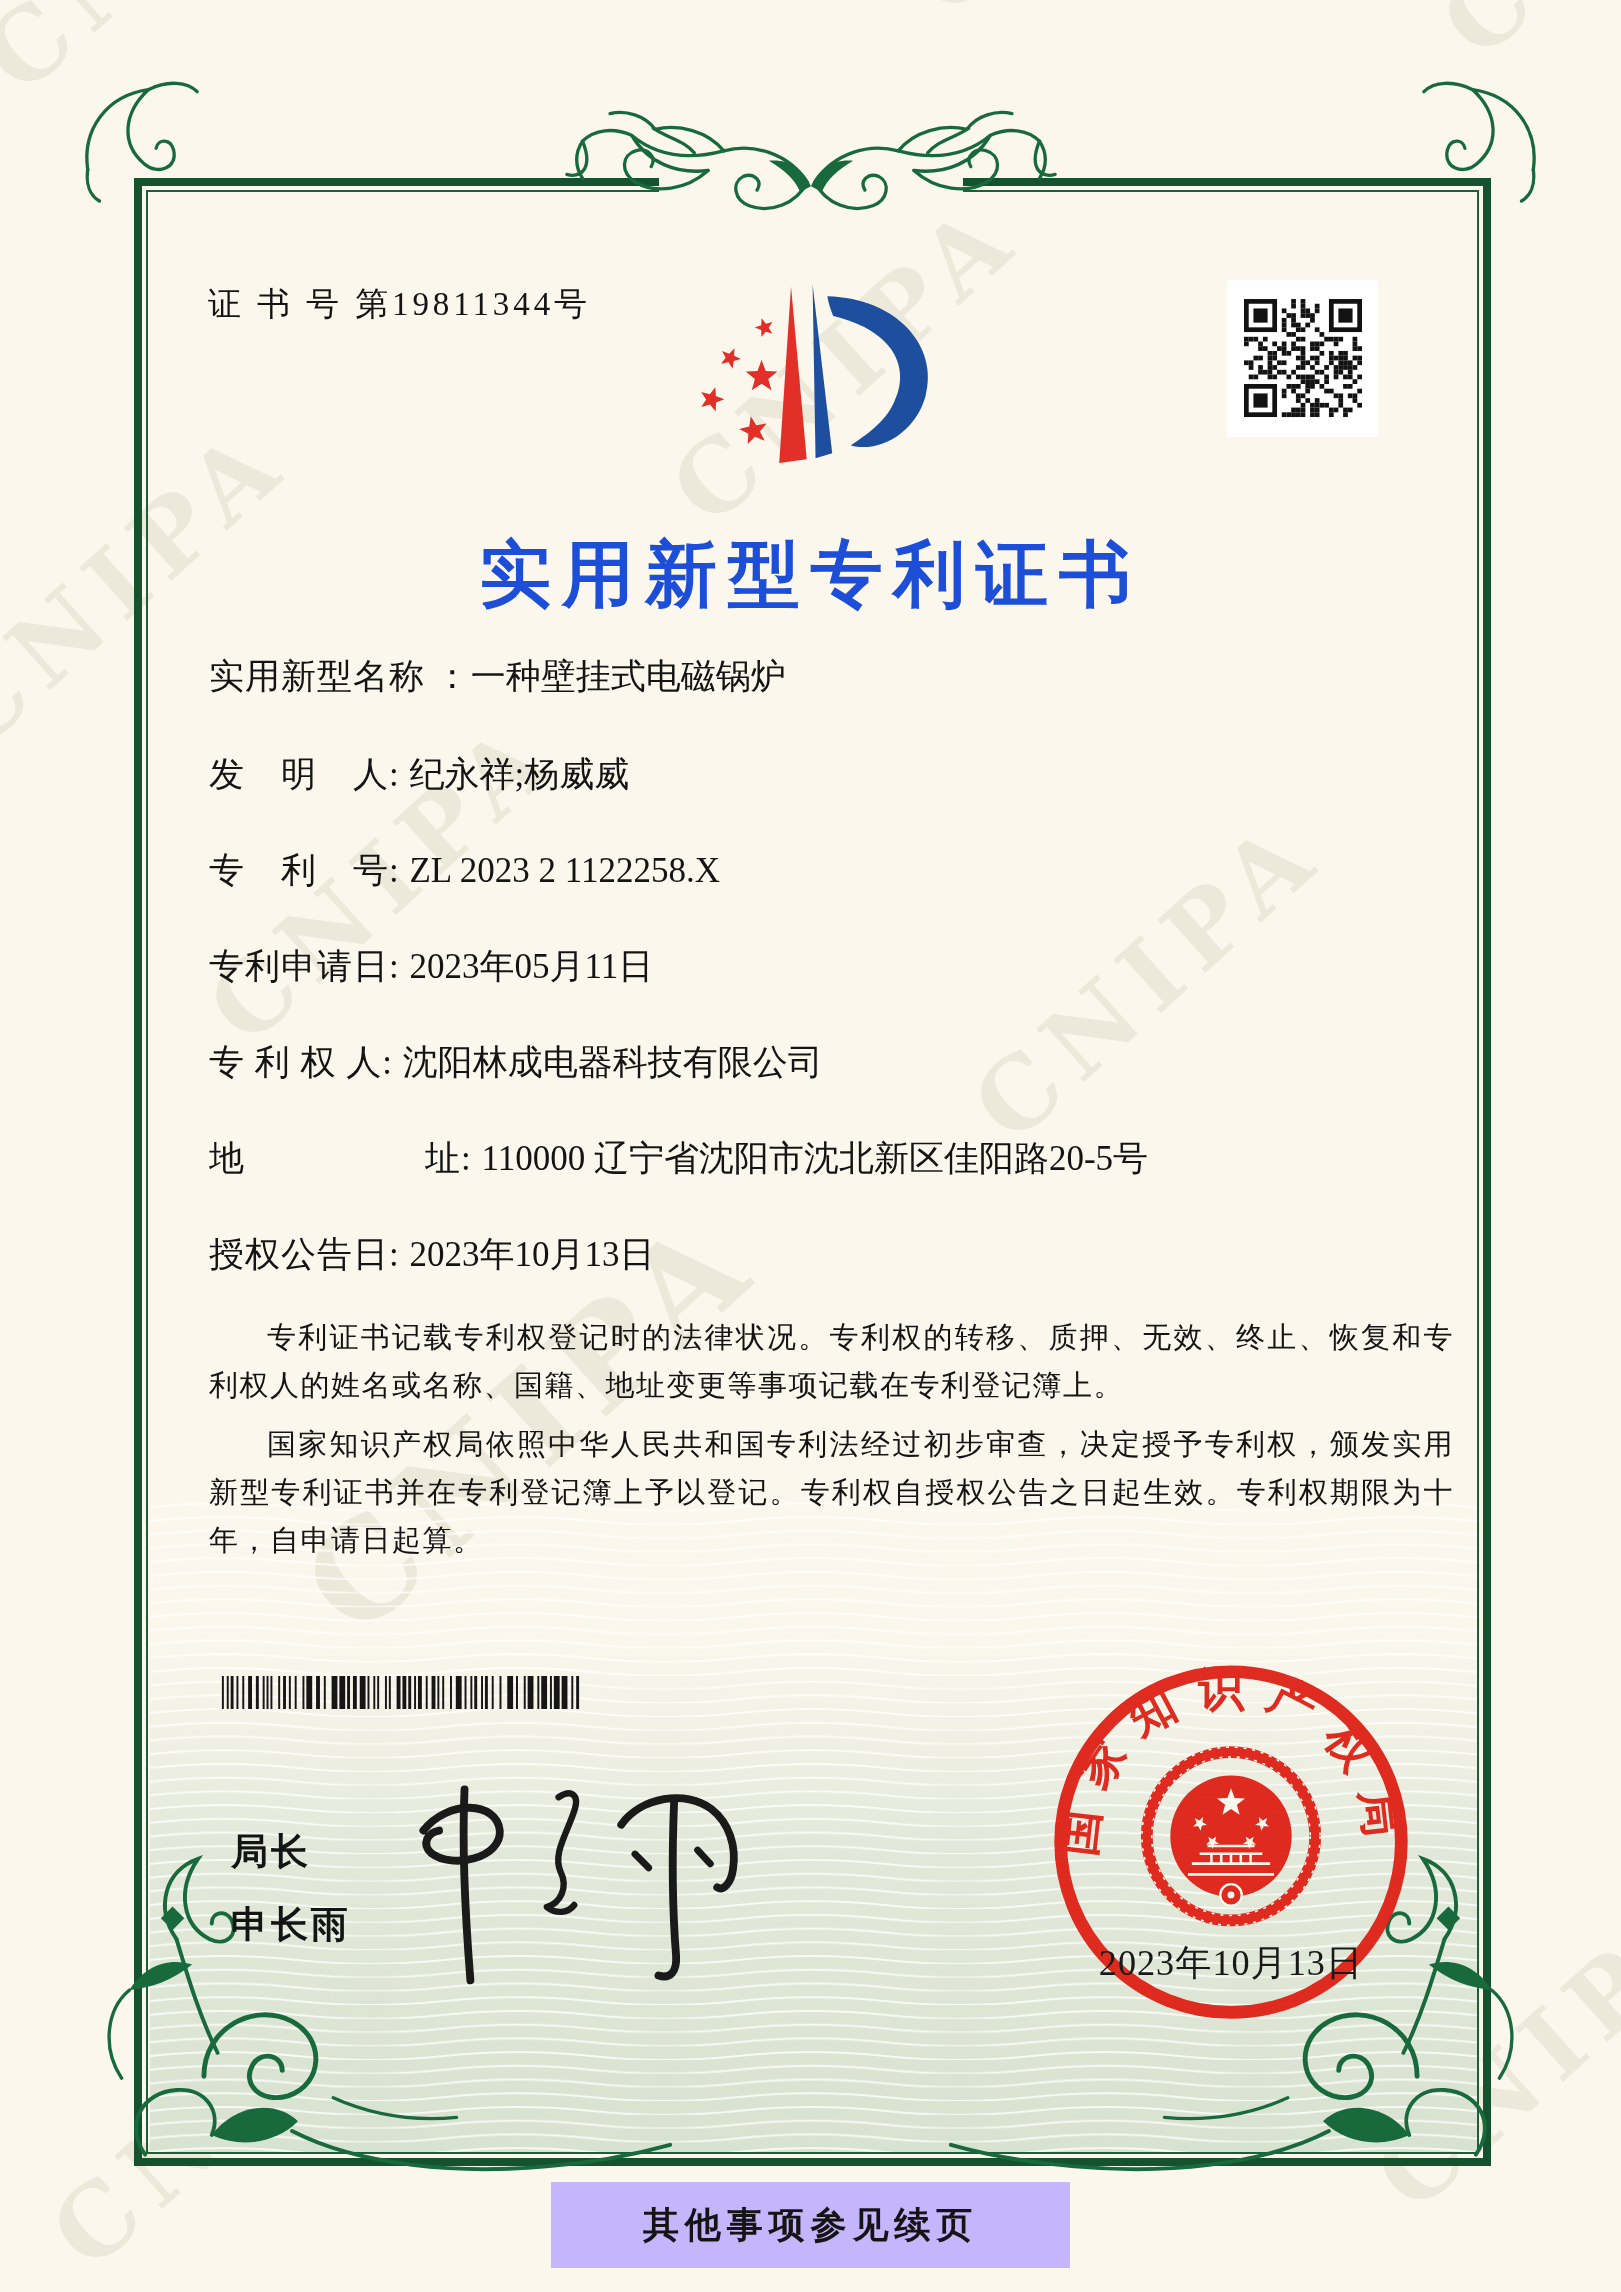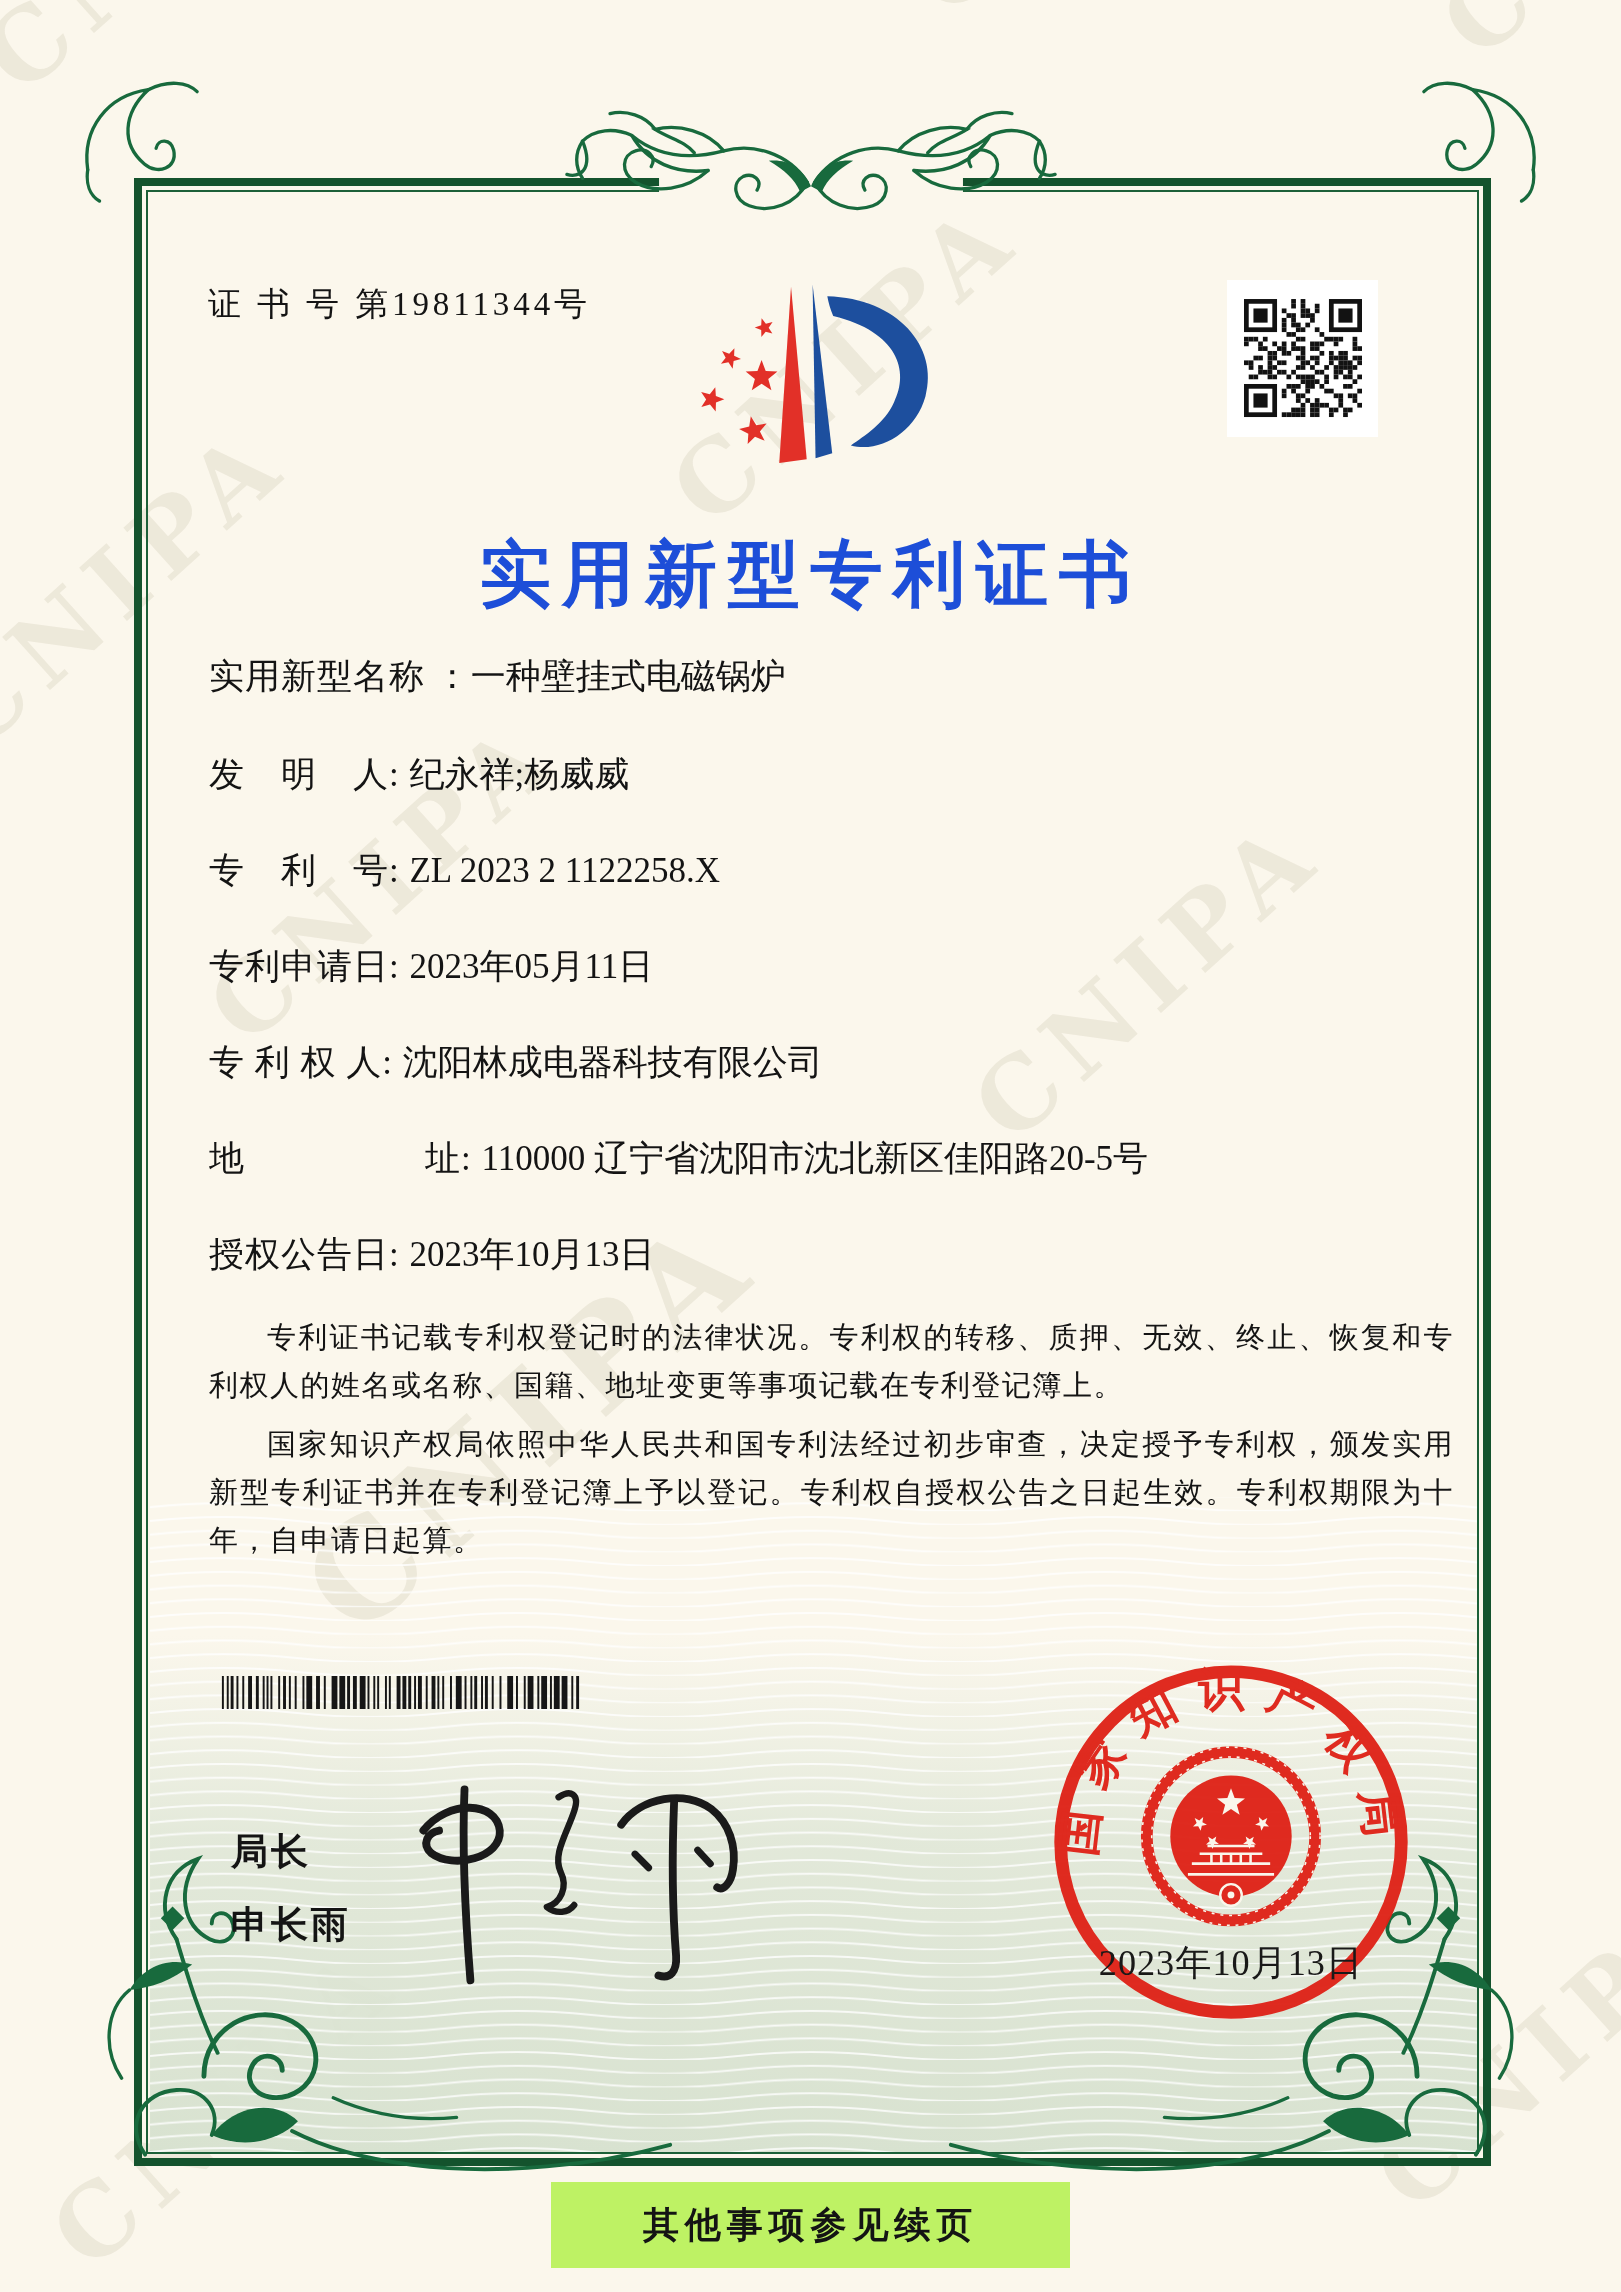--- a/index.html
+++ b/index.html
@@ -54,21 +54,21 @@
              font-family:"Liberation Sans","DejaVu Sans",sans-serif;
              font-weight:bold;font-size:37px;letter-spacing:2.9px;}
   .sig-name{position:absolute;left:231px;top:1900px;z-index:5;
             font-family:"Liberation Sans","DejaVu Sans",sans-serif;
             font-weight:bold;font-size:37px;letter-spacing:2.9px;}
   .signature{position:absolute;left:394px;top:1760px;z-index:5;}
   .seal{position:absolute;left:1045px;top:1660px;z-index:6;opacity:0.96;}
   .footer-page{position:absolute;left:0;top:2096px;width:100%;text-align:center;
                z-index:5;font-size:26.5px;letter-spacing:2px;}
   .cont-box{position:absolute;left:551px;top:2182px;width:519px;height:86px;
-            background:#bef264;z-index:5;display:flex;align-items:center;justify-content:center;}
+            background:#c4b5fd;z-index:5;display:flex;align-items:center;justify-content:center;}
   .cont-note{font-size:36px;letter-spacing:5.9px;font-weight:bold;
              font-family:"Liberation Serif","DejaVu Serif",serif;}
 </style>
 </head>
 <body>
 
 <div class="page">
 
   <span class="wm" style="left:-39px;top:29px;">CNIPA</span>
   <span class="wm" style="left:887px;top:-49px;">CNIPA</span>

